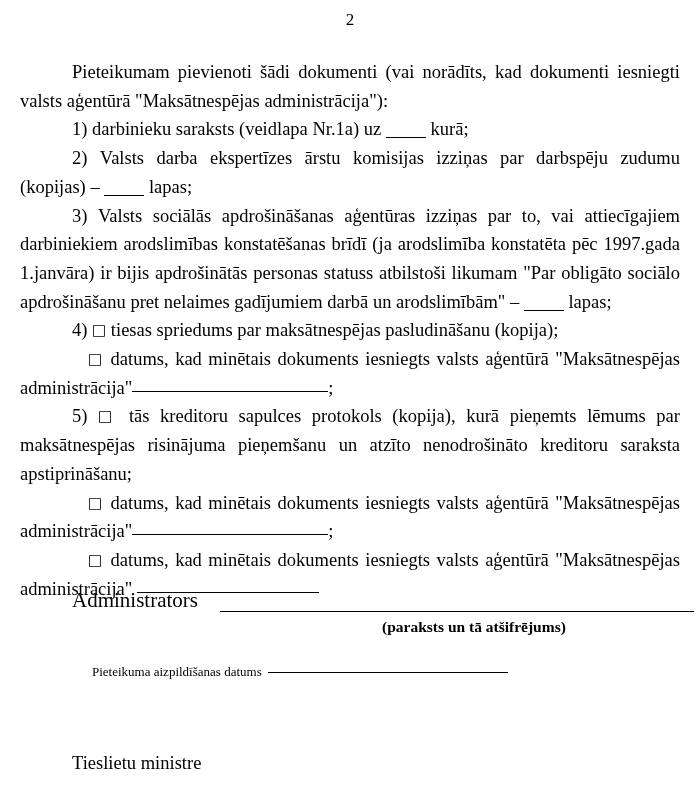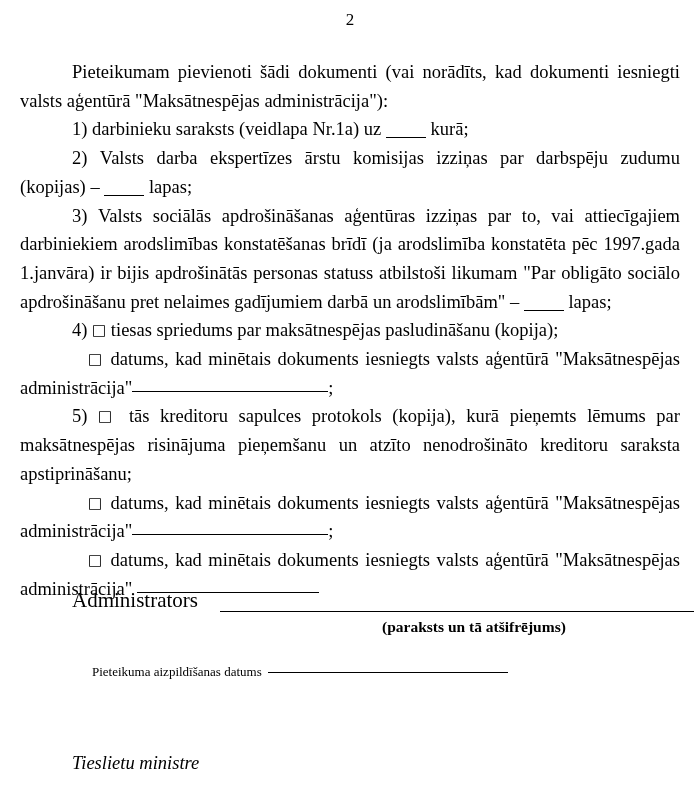--- a/index.html
+++ b/index.html
@@ -127,21 +127,20 @@
     left: 72px;
     top: 750px;
     width: 620px;
     font-size: 18.5px;
     line-height: 26px;
   }
   .footer-row {
     display: flex;
     justify-content: space-between;
     align-items: baseline;
-    font-style: italic;
   }
   .footer-right {
     padding-right: 56px;
   }
 </style>
 </head>
 <body>
 
 <div class="page">
 

